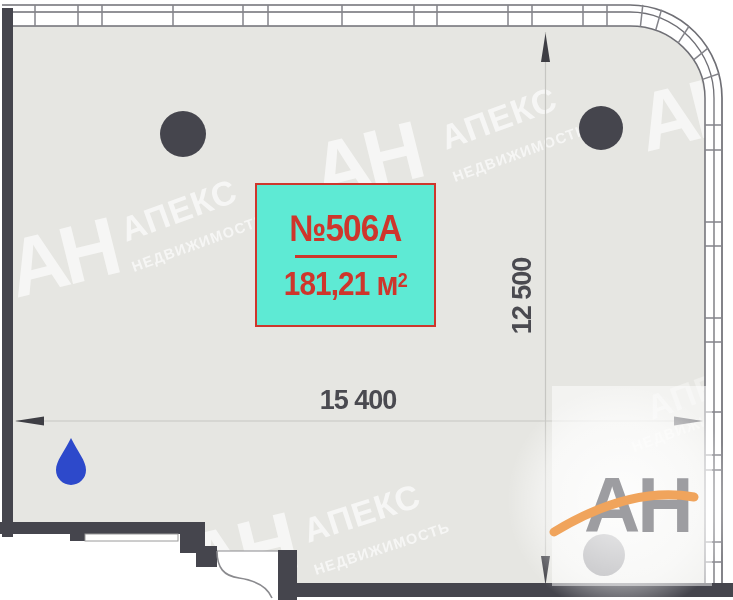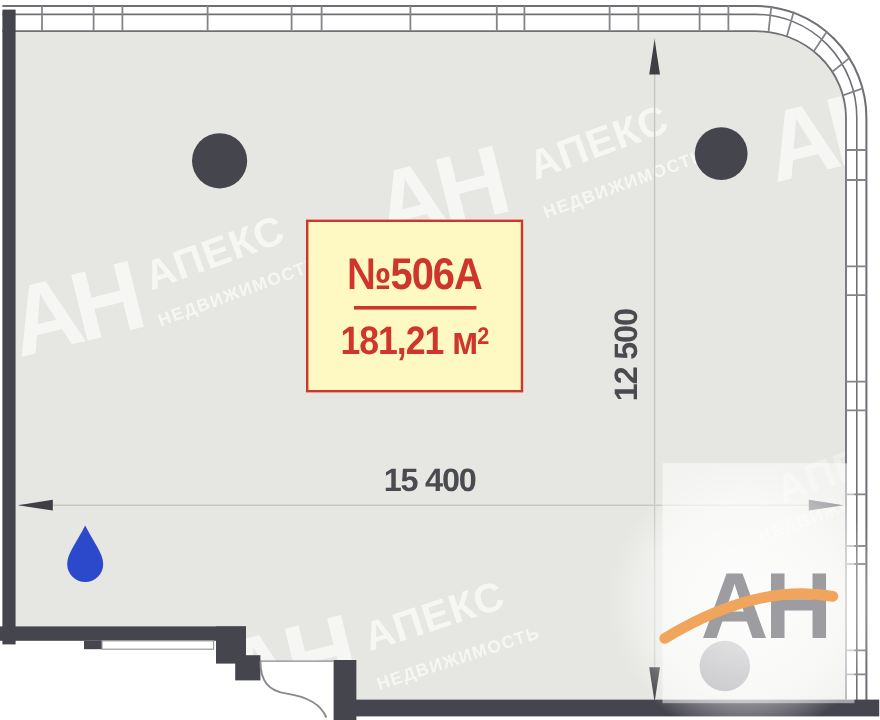--- a/index.html
+++ b/index.html
@@ -14,21 +14,21 @@
   .wm-big{font-size:82px;letter-spacing:-6px;}
   .wm-brand{font-size:34px;letter-spacing:1px;}
   .wm-sub{font-size:14.5px;letter-spacing:1.2px;}
 
   
   .dim-label{fill:#4a4a50;font-size:27px;font-weight:bold;letter-spacing:-1px;}
 
   
   .unit-label{
     position:absolute;left:255px;top:183px;width:181px;height:144px;
-    border:2.5px solid #ce362c;background:#fef9c3;box-sizing:border-box;
+    border:2.5px solid #ce362c;background:#5eead4;box-sizing:border-box;
     display:flex;flex-direction:column;align-items:center;justify-content:center;
   }
   .unit-number{
     color:#ce362c;font-weight:bold;font-size:37px;line-height:1;
     transform:scaleX(0.9);letter-spacing:-1px;white-space:nowrap;
   }
   .unit-divider{width:102px;height:2.5px;background:#ce362c;margin:8px 0 9px;}
   .unit-area{
     color:#ce362c;font-weight:bold;font-size:33px;line-height:1;
     transform:scaleX(0.9);letter-spacing:-1px;white-space:nowrap;

